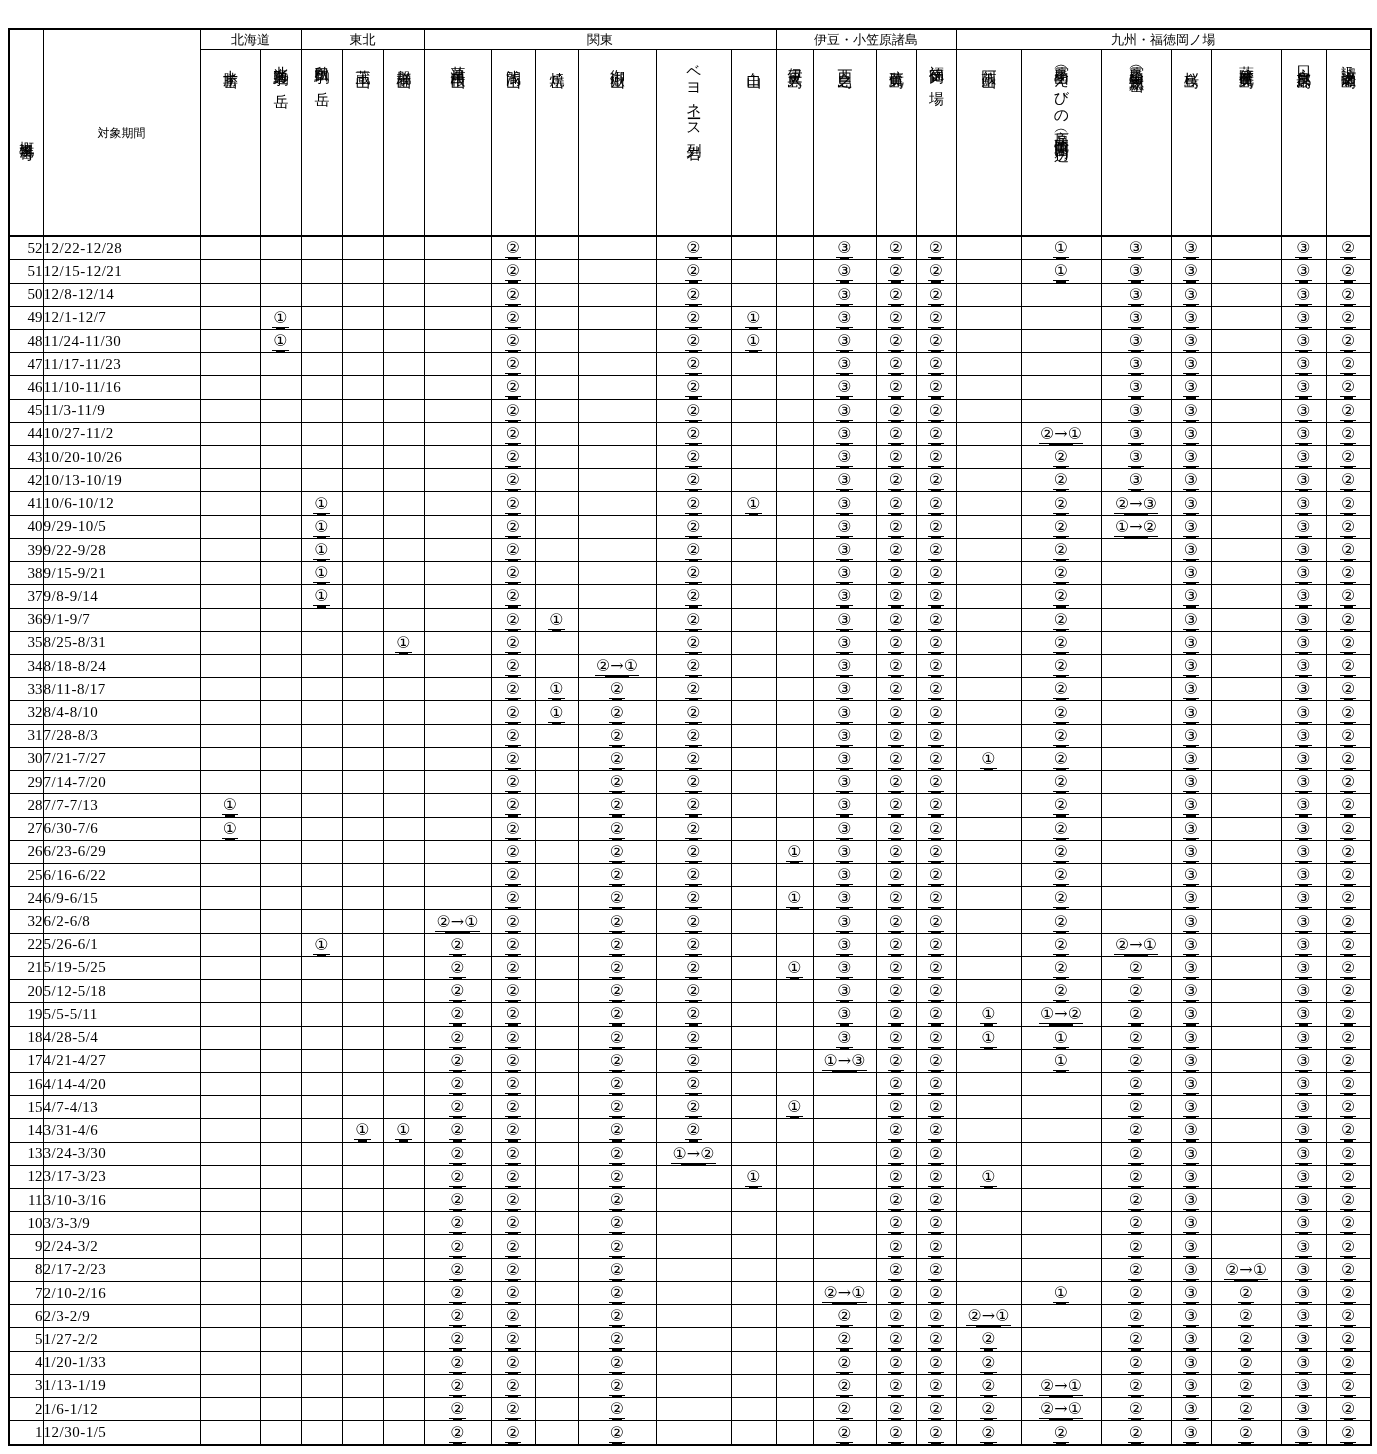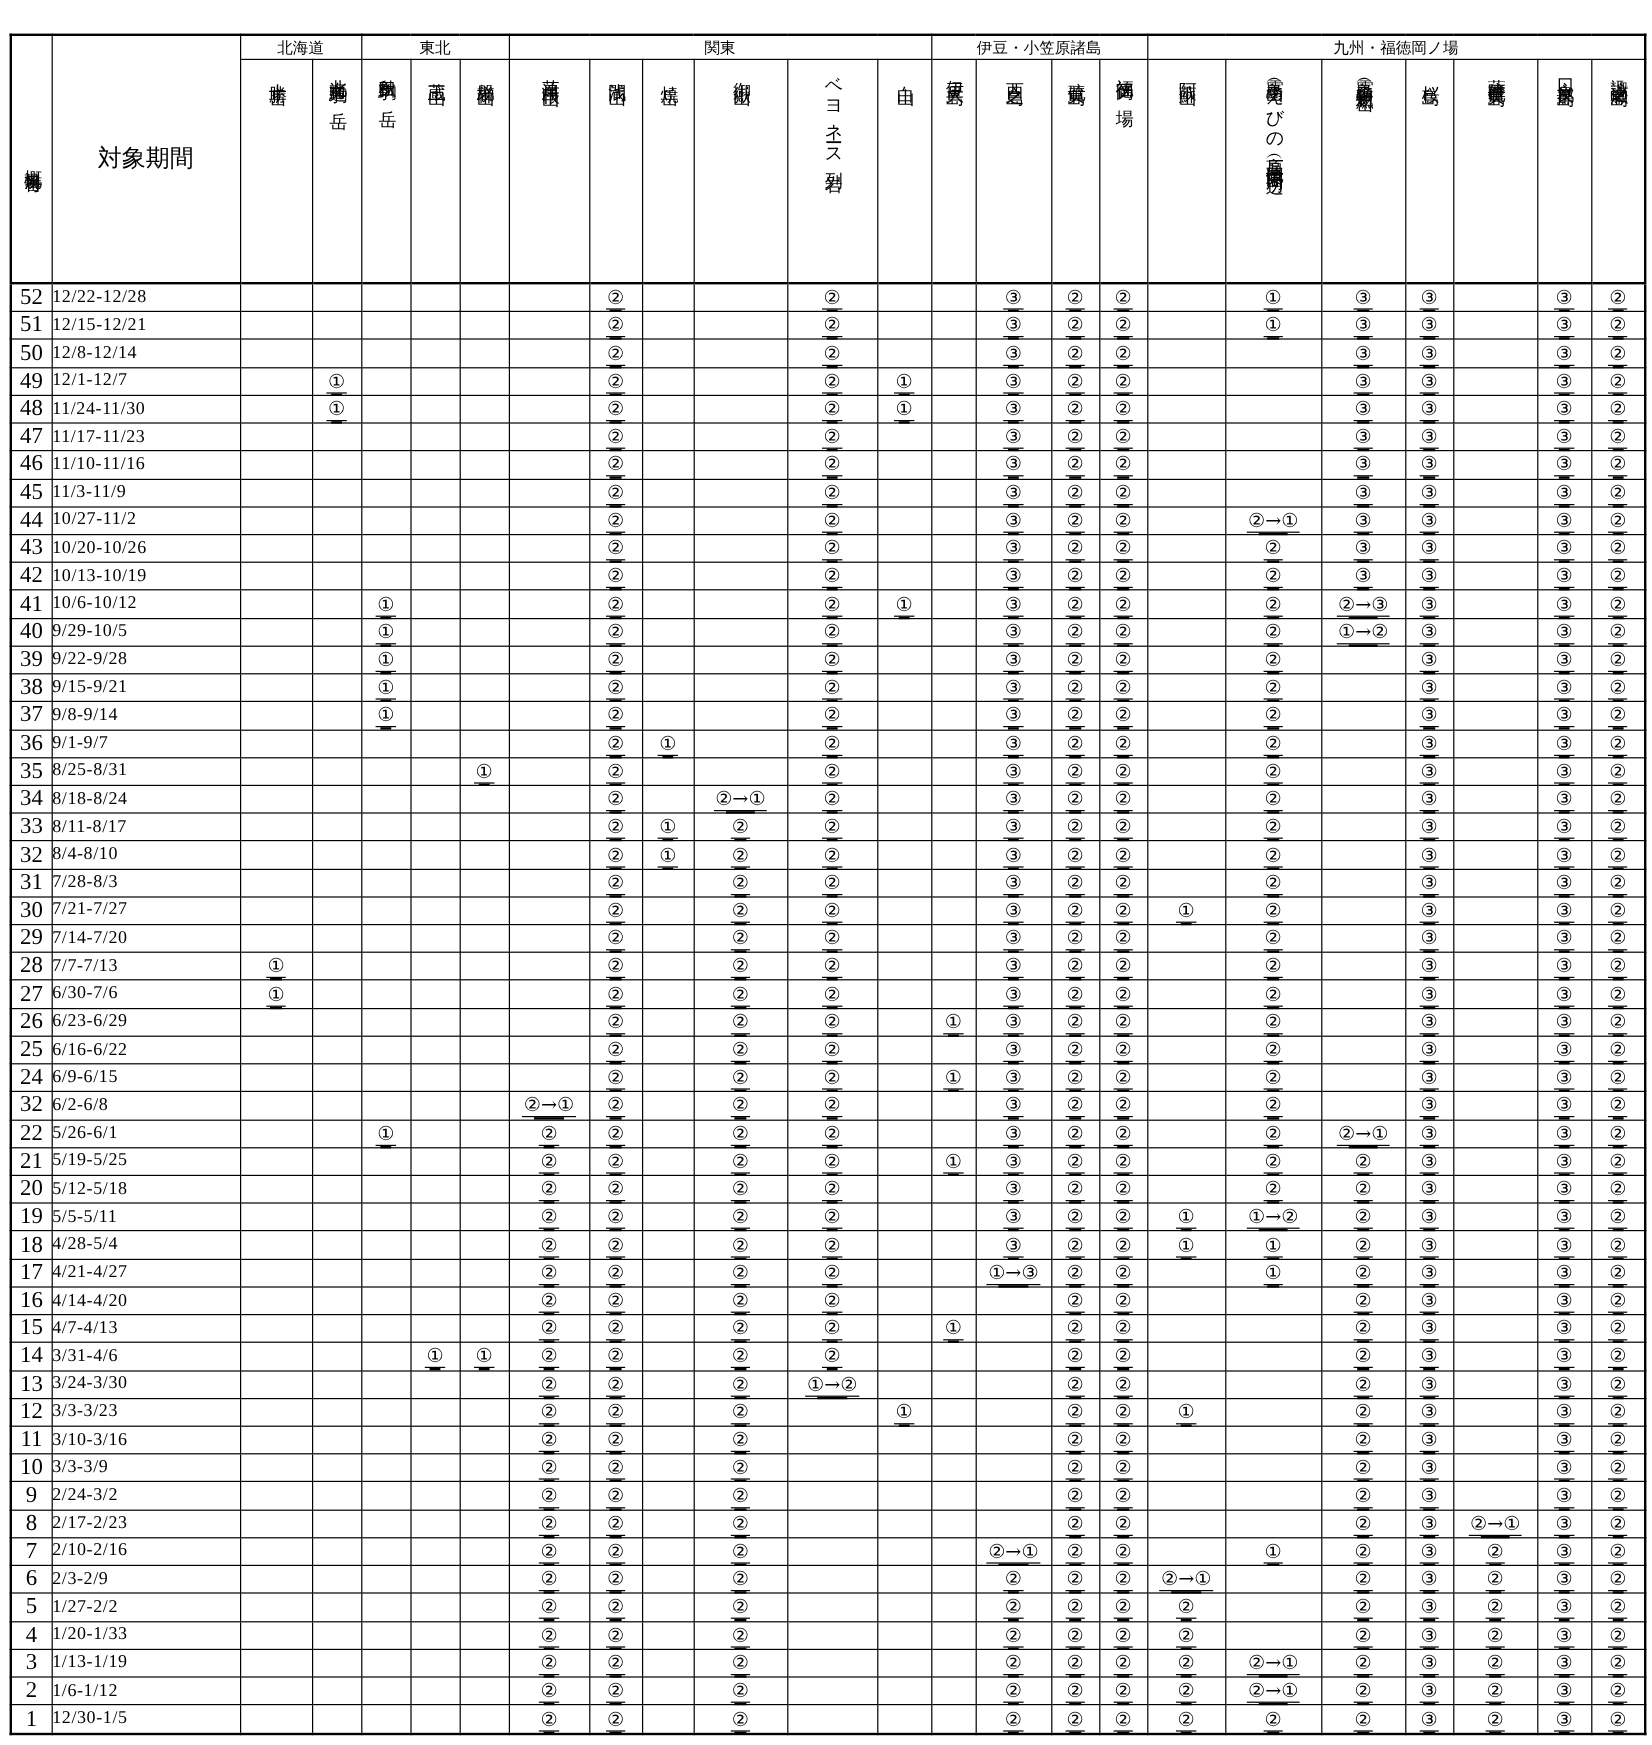--- a/index.html
+++ b/index.html
@@ -10,21 +10,21 @@
         border:2px solid #000;}
   th,td{border:1px solid #000;padding:0;}
   thead tr.groups th{height:19px;font-weight:normal;font-size:13px;line-height:18px;
         text-align:center;overflow:hidden;}
   thead tr.names th{height:185px;font-weight:normal;vertical-align:top;text-align:center;
         border-bottom:2px solid #000;overflow:hidden;}
   th.corner{border-bottom:2px solid #000;vertical-align:middle;}
   .vtext{display:inline-block;writing-mode:vertical-rl;font-size:15px;line-height:1.25;
         letter-spacing:2px;max-height:179px;padding-top:4px;text-align:left;}
   th.corner .vtext{padding-top:0;}
-  td.no{font-size:19px;text-align:center;}
+  td.no{font-size:15px;text-align:right;}
   td.period{font-size:15px;letter-spacing:0.5px;}
   td.cell{text-align:center;font-size:16px;vertical-align:middle;overflow:visible;
         font-family:"DejaVu Serif","DejaVu Sans",sans-serif;}
   .val{position:relative;display:inline-block;line-height:17px;
         border-bottom:1px solid #000;padding:0 1px 1px 1px;white-space:nowrap;}
   .val::after{content:"";position:absolute;left:22%;right:22%;bottom:-3px;height:2px;
         background:#000;}
 </style>
 </head>
 <body>
@@ -53,21 +53,21 @@
         <col style="width:80px">
         <col style="width:70px">
       <col style="width:40px">
         <col style="width:70px">
         <col style="width:45px">
       <col style="width:45px">
     </colgroup>
     <thead id="thead">
         <tr class="groups">
           <th class="corner" rowspan="2"><span class="vtext">概況番号</span></th>
-          <th class="corner" rowspan="2"><span style="font-size: 20px;">対象期間</span></th>
+          <th class="corner" rowspan="2"><span style="font-size: 12px;">対象期間</span></th>
           <th colspan="2"><span>北海道</span></th>
           <th colspan="3"><span>東北</span></th>
           <th colspan="6"><span>関東</span></th>
           <th colspan="4"><span>伊豆・小笠原諸島</span></th>
           <th colspan="7"><span>九州・福徳岡ノ場</span></th>
         </tr>
         <tr class="names">
           <th><span class="vtext">十勝岳</span></th>
           <th><span class="vtext">北海道駒ヶ岳</span></th>
           <th><span class="vtext">秋田駒ヶ岳</span></th>
@@ -1128,21 +1128,21 @@
           <td class="cell"></td>
           <td class="cell"></td>
           <td class="cell"><span class="val">②</span></td>
           <td class="cell"><span class="val">③</span></td>
           <td class="cell"></td>
           <td class="cell"><span class="val">③</span></td>
           <td class="cell"><span class="val">②</span></td>
         </tr>
         <tr>
           <td class="no">12</td>
-          <td class="period">3/3-3/23</td>
+          <td class="period">3/17-3/23</td>
           <td class="cell"></td>
           <td class="cell"></td>
           <td class="cell"></td>
           <td class="cell"></td>
           <td class="cell"></td>
           <td class="cell"><span class="val">②</span></td>
           <td class="cell"><span class="val">②</span></td>
           <td class="cell"></td>
           <td class="cell"><span class="val">②</span></td>
           <td class="cell"></td>

